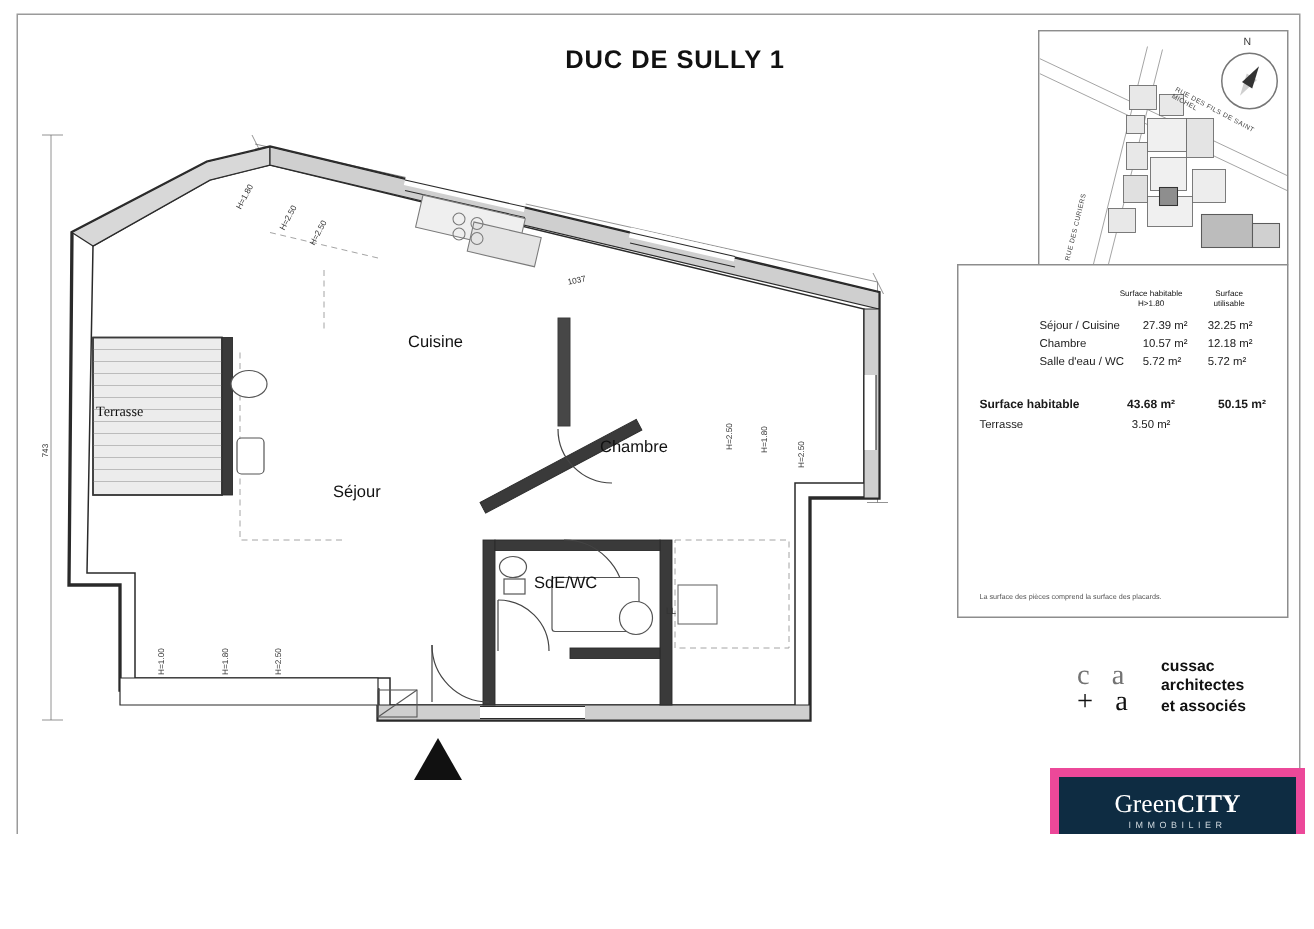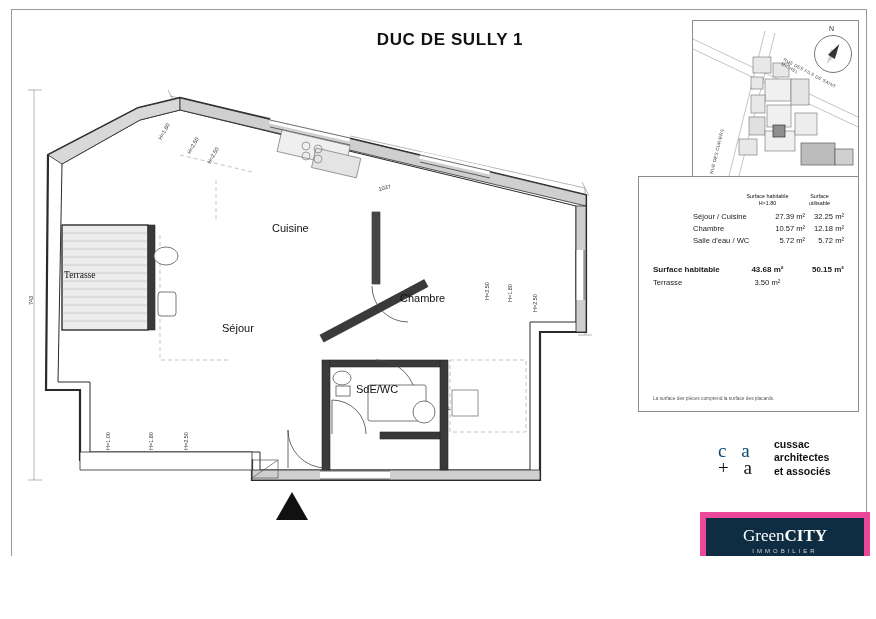--- a/index.html
+++ b/index.html
@@ -21,27 +21,27 @@
   .inforow .lbl{color:#111;}
   .inforow .val{color:#111;}
   .tbl{margin-top:16px;padding:0 14px;font-size:7.4px;}
   .tbl .hdr{display:flex;justify-content:flex-end;margin-bottom:5px;}
   .tbl .hdr div{text-align:center;font-size:5.4px;line-height:1.25;color:#111;}
   .c-nom{width:92px;}
   .c-hab{width:58px;}
   .c-uti{width:52px;}
   .trow{display:flex;margin-bottom:3px;font-size:7.6px;margin-left:40px;}
   .trow .c-nom{text-align:left;}
-  .trow .c-hab,.trow .c-uti{text-align:right;}
+  .trow .c-hab,.trow .c-uti{text-align:left;}
   .totrow{display:flex;font-size:8px;font-weight:bold;margin-top:20px;}
   .subrow{display:flex;font-size:7.6px;margin-top:4px;}
   .foot-note{position:absolute;left:14px;bottom:10px;font-size:4.8px;color:#555;}
   
   #archlogo{position:absolute;left:718px;top:440px;width:140px;height:40px;}
-  .ca{position:absolute;left:0;top:0;font-size:19px;letter-spacing:5px;color:#0c4a6e;font-family:"Liberation Serif",serif;}
+  .ca{position:absolute;left:0;top:0;font-size:19px;letter-spacing:5px;color:#737373;font-family:"Liberation Serif",serif;}
   .aa{position:absolute;left:0;top:17px;font-size:19px;letter-spacing:5px;color:#111;font-family:"Liberation Serif",serif;}
   .archtxt{position:absolute;left:56px;top:-2px;font-size:10.5px;font-weight:bold;line-height:1.28;color:#111;}
   
   #gclogo{position:absolute;left:700px;top:512px;width:158px;height:48px;border:6px solid #ec4899;background:#0e2c42;}
   #gclogo .l1{position:absolute;left:0;top:8px;width:158px;text-align:center;font-size:17px;color:#fff;font-family:"Liberation Serif",serif;}
   #gclogo .l1 b{font-weight:bold;}
   #gclogo .l2{position:absolute;left:0;top:30px;width:158px;text-align:center;font-size:6px;letter-spacing:3px;color:#cfd8de;}
   
   #datestamp{position:absolute;left:46px;top:590px;font-size:7px;color:#111;}
   #disclaimer{position:absolute;left:255px;top:576px;width:250px;text-align:center;font-size:4.4px;line-height:1.5;color:#555;}

